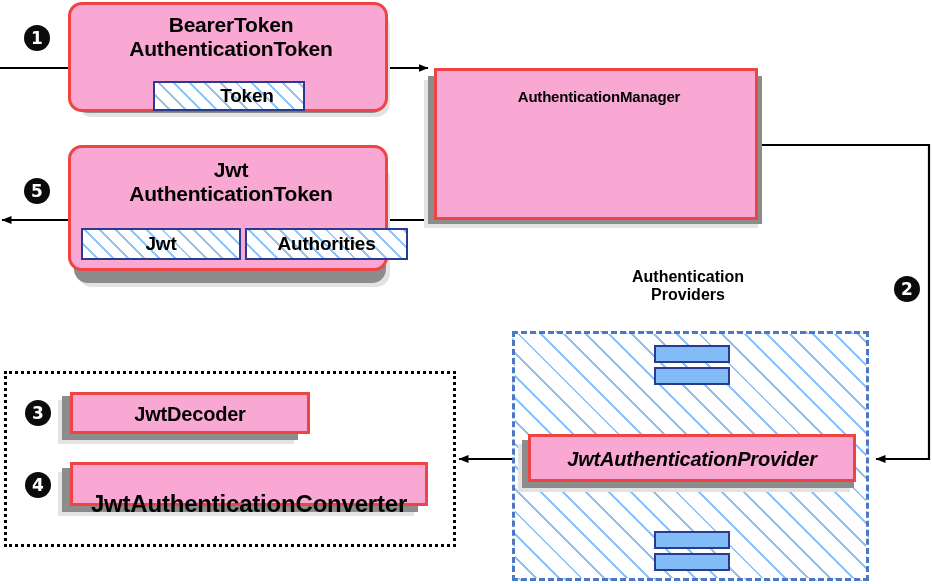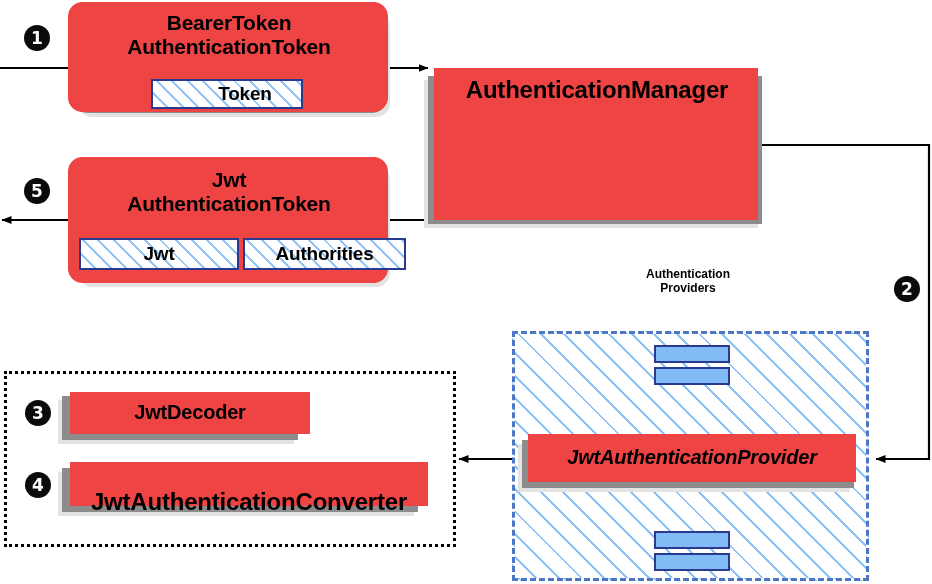--- a/index.html
+++ b/index.html
@@ -26,22 +26,22 @@
     white-space:pre-line;
     letter-spacing:-0.2px;
   }
 
   
   .sh-dark{background:#8c8c8c;}
   .sh-light{background:#e3e3e3;}
 
   
   .bluebox{
-    background:#ef4444;
-    border:1px solid #ef4444;
+    background:#f9a8d4;
+    border:3px solid #ef4444;
     box-sizing:border-box;
   }
   .rounded{border-radius:14px;}
 
   
   .hatchwhite{
     box-sizing:border-box;
     border:2px solid #2b3a91;
     background-color:#ffffff;
     background-image:repeating-linear-gradient(
@@ -89,21 +89,21 @@
   .minibar{
     background:#82bcf7;
     border:2px solid #2b3a91;
     box-sizing:border-box;
     height:18px;
   }
 
   
   .caption{
     font-weight:bold;
-    font-size:12px;
+    font-size:16px;
     color:#000000;
     text-align:center;
     line-height:1.15;
     white-space:pre-line;
   }
 
   svg.overlay{position:absolute;left:0;top:0;width:932px;height:584px;pointer-events:none;}
 </style>
 </head>
 <body>
@@ -159,36 +159,36 @@
     <div class="boxlabel abs" style="left:0;top:8px;width:320px;font-size:21px;">BearerToken
 AuthenticationToken</div>
     <div class="abs hatchwhite" style="left:82px;top:76px;width:152px;height:30px;padding-left:36px;">
       <div class="boxlabel" style="font-size:19px;line-height:26px;">Token</div>
     </div>
   </div>
   <div class="abs badge" style="left:24px;top:25px;">1</div>
 
   <div class="abs sh-light rounded" style="left:78px;top:165px;width:312px;height:122px;"></div>
   <div class="abs sh-dark rounded" style="left:74px;top:161px;width:312px;height:122px;"></div>
-  <div class="abs bluebox rounded" style="left:68px;top:157px;width:320px;height:126px;">
+  <div class="abs bluebox rounded" style="left:68px;top:145px;width:320px;height:126px;">
     <div class="boxlabel abs" style="left:0;top:10px;width:320px;font-size:21px;">Jwt
 AuthenticationToken</div>
     <div class="abs hatchwhite" style="left:10px;top:80px;width:160px;height:32px;">
       <div class="boxlabel" style="font-size:19px;line-height:28px;">Jwt</div>
     </div>
     <div class="abs hatchwhite" style="left:174px;top:80px;width:163px;height:32px;">
       <div class="boxlabel" style="font-size:19px;line-height:28px;">Authorities</div>
     </div>
   </div>
   <div class="abs badge" style="left:24px;top:178px;">5</div>
 
   <div class="abs sh-light" style="left:424px;top:80px;width:334px;height:148px;"></div>
   <div class="abs sh-dark" style="left:428px;top:76px;width:334px;height:148px;"></div>
   <div class="abs bluebox" style="left:434px;top:68px;width:324px;height:152px;">
-    <div class="boxlabel abs" style="left:0;top:8px;width:324px;font-size:24px;text-align:center;">AuthenticationManager</div>
+    <div class="boxlabel abs" style="left:0;top:18px;width:324px;font-size:15px;text-align:center;">AuthenticationManager</div>
   </div>
 
   <div class="abs badge" style="left:894px;top:276px;">2</div>
 
   <div class="abs caption" style="left:560px;top:268px;width:256px;">Authentication
 Providers</div>
 
   <div class="abs hatchpanel" style="left:512px;top:331px;width:357px;height:250px;"></div>
 
   <div class="abs minibar" style="left:654px;top:345px;width:76px;"></div>

